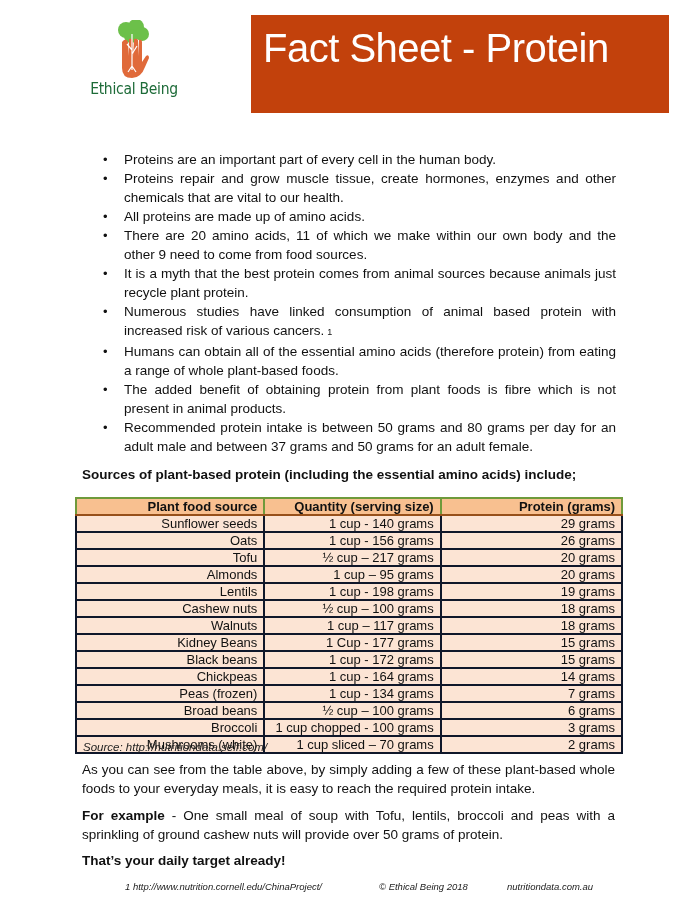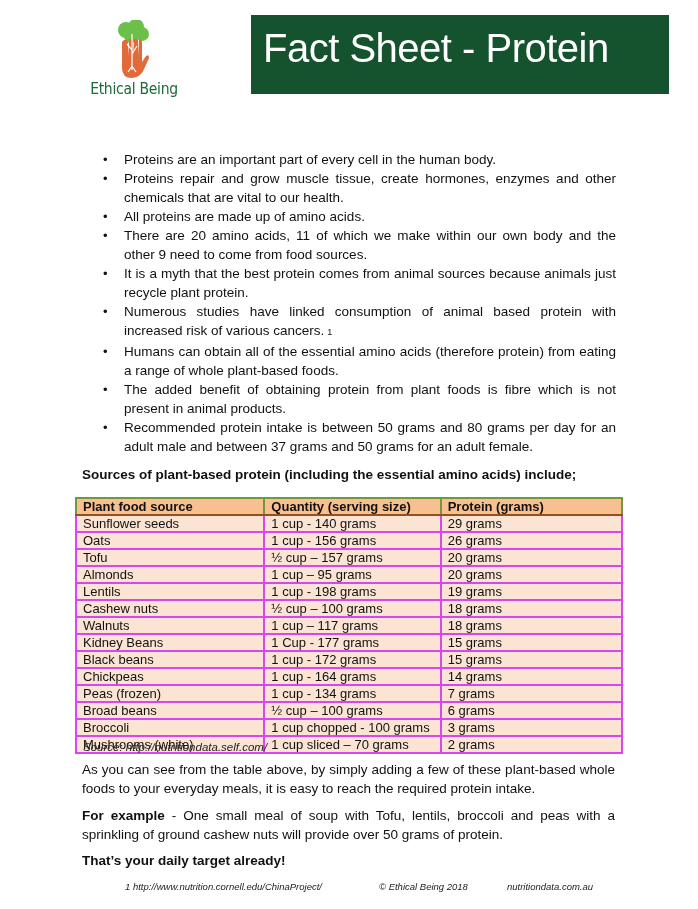--- a/index.html
+++ b/index.html
@@ -4,34 +4,34 @@
 <style>
   * { box-sizing: border-box; margin: 0; padding: 0; }
   html, body { width: 698px; height: 909px; background: #ffffff; overflow: hidden; }
   body { font-family: "Liberation Sans", sans-serif; color: #111; position: relative; }
 
   .logo { position: absolute; left: 78px; top: 20px; width: 112px; height: 84px; }
   .logo svg { position: absolute; left: 38px; top: 0; }
   .logo-text { position: absolute; left: 0; top: 60px; width: 112px; text-align: center;
     font-family: "DejaVu Sans", sans-serif; font-size: 15.5px; color: #1d6b38; letter-spacing: -0.3px; transform: scaleX(0.9); transform-origin: center; }
 
-  .title-box { position: absolute; left: 251px; top: 15px; width: 418px; height: 79px; background: #14532d; text-align: right; }
+  .title-box { position: absolute; left: 251px; top: 15px; width: 418px; height: 98px; background: #c2410c; text-align: right; }
   .title-box .title { position: absolute; left: 12px; top: 11px; font-size: 40px; color: #ffffff; font-family: "Liberation Sans", sans-serif; letter-spacing: -0.5px; }
 
   .bullets { position: absolute; left: 98px; top: 150px; width: 518px; list-style: none; }
   .bullets li { position: relative; padding-left: 26px; font-size: 13.5px; line-height: 19px; margin-bottom: 0; text-align: justify; }
   .bullets li::before { content: "•"; position: absolute; left: 5px; top: 0; font-size: 13px; }
   .bullets sup { font-size: 9px; vertical-align: baseline; margin-left: 3px; }
 
   .section-heading { position: absolute; left: 82px; top: 467px; font-size: 13.5px; font-weight: bold; }
 
   table.protein { position: absolute; left: 75px; top: 497px; width: 548px; border-collapse: collapse; font-size: 13px; }
-  table.protein th, table.protein td { text-align: left; padding: 0 6px; height: 15.5px; line-height: 15px; font-weight: normal; }
+  table.protein th, table.protein td { text-align: right; padding: 0 6px; height: 15.5px; line-height: 15px; font-weight: normal; }
   table.protein thead th { background: #f8c090; border-top: 2px solid #6f9a3b; border-left: 2px solid #6f9a3b; border-right: 2px solid #6f9a3b; border-bottom: 2px solid #97501a; font-weight: bold; }
-  table.protein tbody td { background: #fce4d4; border: 2px solid #d946ef; }
+  table.protein tbody td { background: #fce4d4; border: 2px solid #0f172a; }
   table.protein tbody tr:first-child td { border-top: none; }
   table.protein col.c1 { width: 189px; }
   table.protein col.c2 { width: 177px; }
   table.protein col.c3 { width: 182px; }
 
   .source { position: absolute; left: 83px; top: 733px; font-size: 11.5px; font-style: italic; color: #222; margin-top: 8px; }
 
   .para { position: absolute; left: 82px; width: 533px; font-size: 13.5px; line-height: 19px; text-align: justify; }
   .p1 { top: 760px; }
   .p2 { top: 806px; }
@@ -98,21 +98,21 @@
         <td>1 cup - 140 grams</td>
         <td>29 grams</td>
       </tr>
       <tr>
         <td>Oats</td>
         <td>1 cup - 156 grams</td>
         <td>26 grams</td>
       </tr>
       <tr>
         <td>Tofu</td>
-        <td>½ cup – 157 grams</td>
+        <td>½ cup – 217 grams</td>
         <td>20 grams</td>
       </tr>
       <tr>
         <td>Almonds</td>
         <td>1 cup – 95 grams</td>
         <td>20 grams</td>
       </tr>
       <tr>
         <td>Lentils</td>
         <td>1 cup - 198 grams</td>

